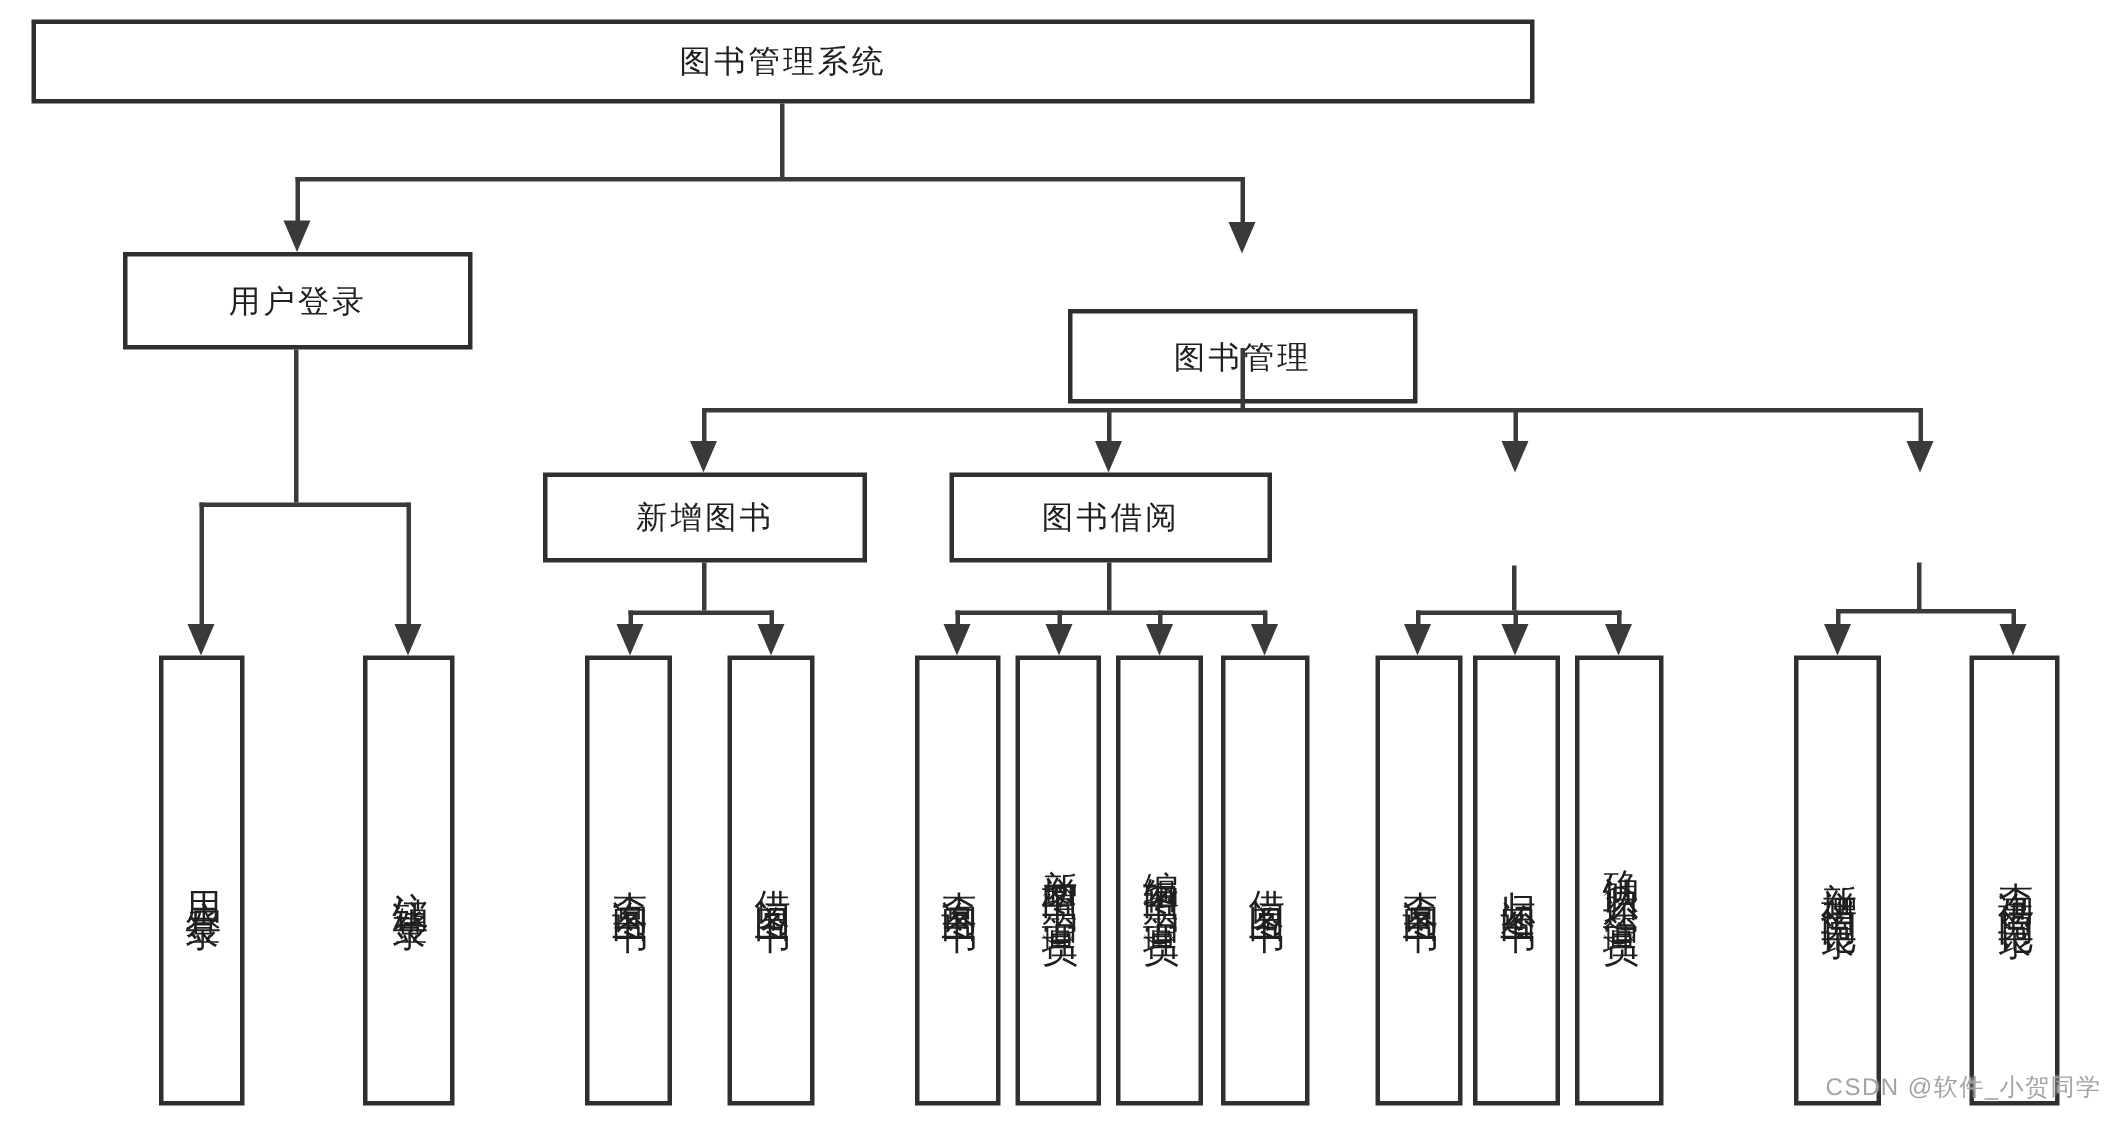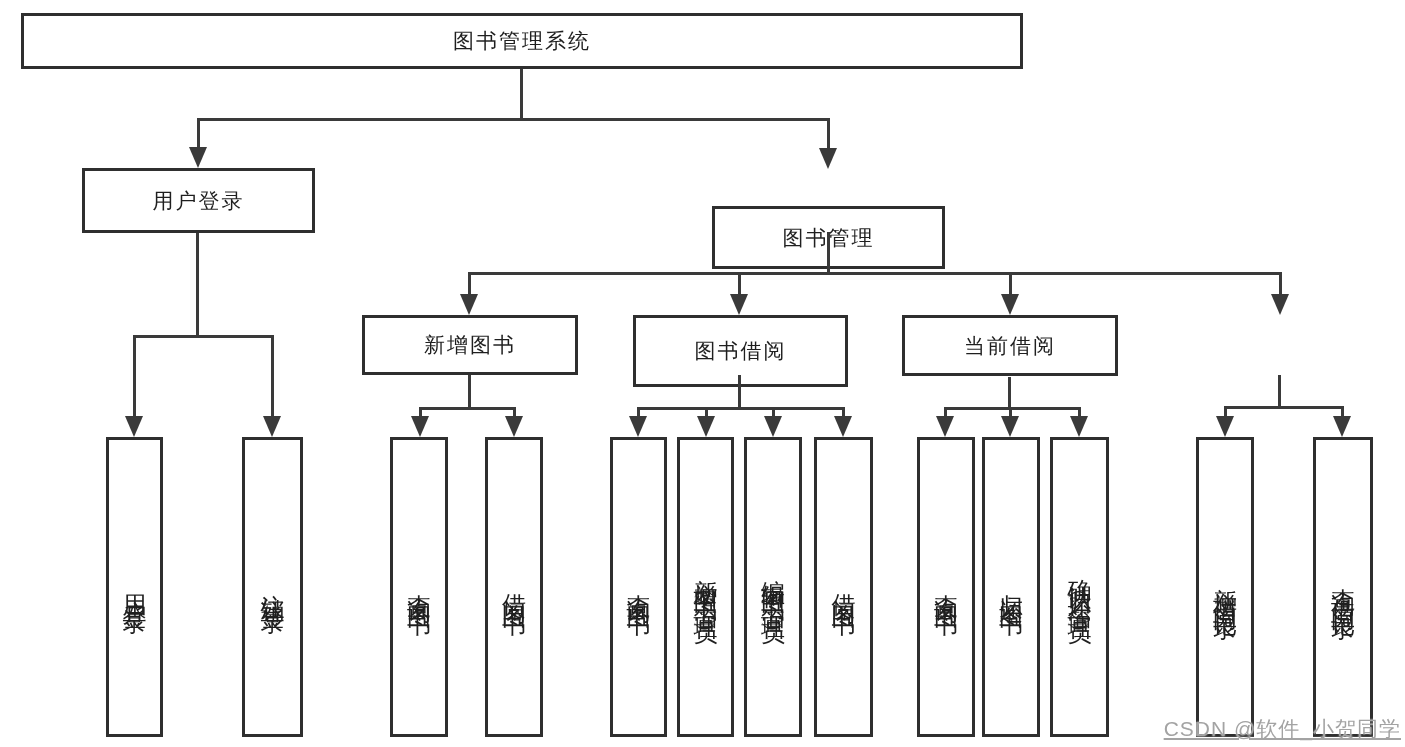--- a/index.html
+++ b/index.html
@@ -53,45 +53,43 @@
     transform:translateX(-50%);
     width:0;height:0;
     border-left:9px solid transparent;
     border-right:9px solid transparent;
     border-top:21px solid var(--line);
   }
   
   .watermark{
     position:absolute;
     right:4px;top:715px;
-    font-size:21px;
+    font-size:16px;
     color:var(--watermark);
     letter-spacing:1px;
     white-space:nowrap;
     text-shadow:0 0 2px #ffffff;
     z-index:5;
-    text-decoration:underline;
   }
 </style>
 </head>
 <body>
 
 <div class="canvas">
 
   <div class="node node-h" style="left:21px;top:13px;width:1002px;height:56px;">图书管理系统</div>
 
   <div class="node node-h" style="left:82px;top:168px;width:233px;height:65px;">用户登录</div>
 
   <div class="node node-h" style="left:712px;top:169px;width:233px;height:63px;margin-top:37px;">图书管理</div>
 
   <div class="node node-h" style="left:362px;top:315px;width:216px;height:60px;">新增图书</div>
 
-  <div class="node node-h" style="left:633px;top:315px;width:215px;height:72px;">图书借阅</div>
+  <div class="node node-h" style="left:633px;top:315px;width:215px;height:60px;">图书借阅</div>
 
-  <div class="node node-h" style="left:902px;top:315px;width:216px;height:61px;">当前借阅</div>
 
 
   <div class="node node-v" style="left:106px;top:437px;width:57px;height:300px;">用户登录</div>
 
   <div class="node node-v" style="left:242px;top:437px;width:61px;height:300px;">注销登录</div>
 
   <div class="node node-v" style="left:390px;top:437px;width:58px;height:300px;">查询图书</div>
 
   <div class="node node-v" style="left:485px;top:437px;width:58px;height:300px;">借阅图书</div>
 

